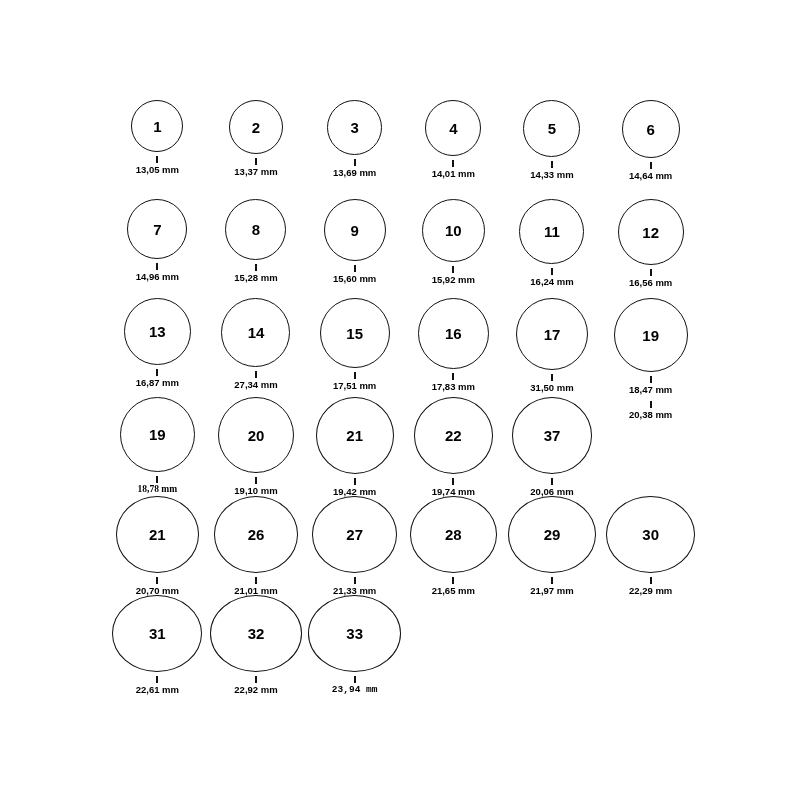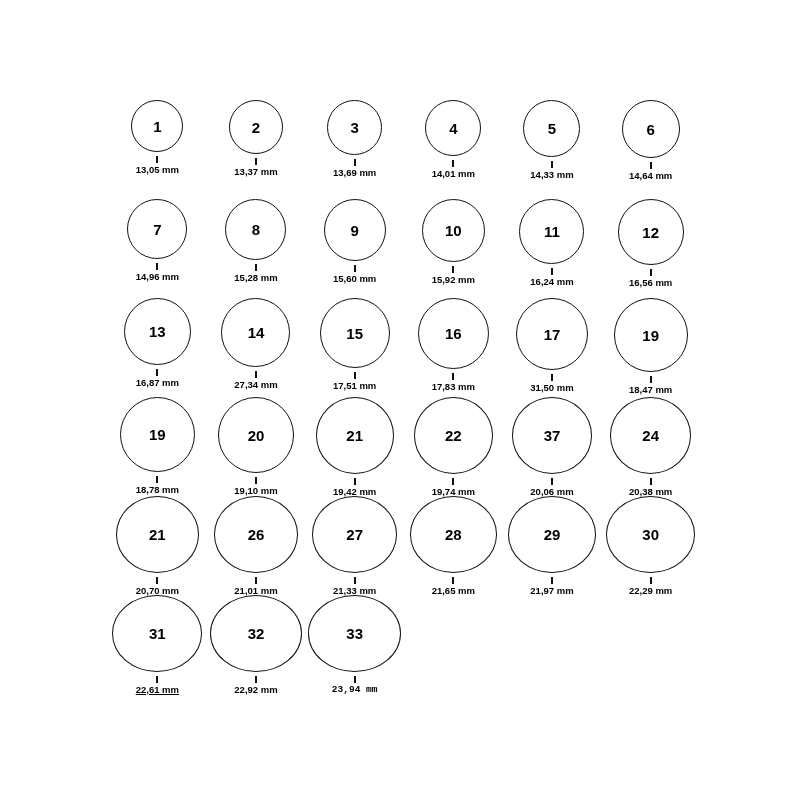--- a/index.html
+++ b/index.html
@@ -329,21 +329,21 @@
             <div class="tick left"></div>
             <div class="tick right"></div>
           </div>
           <div class="mm-text">18,47 mm</div>
         </div>
       </div>
       <div class="cell">
         <div class="ring" style="width: 75px; height: 75px;">
           <span class="ring-label">19</span>
         </div>
-        <div class="measure" style="width: 75px;">
+        <div class="measure" style="width: 75px; font-family: Liberation Serif, serif;">
           <div class="dim-line">
             <div class="bar"></div>
             <div class="tick left"></div>
             <div class="tick right"></div>
           </div>
           <div class="mm-text">18,78 mm</div>
         </div>
       </div>
       <div class="cell">
         <div class="ring" style="width: 76px; height: 76px;">
@@ -391,23 +391,20 @@
         <div class="measure" style="width: 80px;">
           <div class="dim-line">
             <div class="bar"></div>
             <div class="tick left"></div>
             <div class="tick right"></div>
           </div>
           <div class="mm-text">20,06 mm</div>
         </div>
       </div>
       <div class="cell">
-        <div class="ring" style="width: 81px; height: 81px;">
-          <span class="ring-label">24</span>
-        </div>
         <div class="measure" style="width: 81px;">
           <div class="dim-line">
             <div class="bar"></div>
             <div class="tick left"></div>
             <div class="tick right"></div>
           </div>
           <div class="mm-text">20,38 mm</div>
         </div>
       </div>
       <div class="cell">
@@ -485,21 +482,21 @@
             <div class="tick left"></div>
             <div class="tick right"></div>
           </div>
           <div class="mm-text">22,29 mm</div>
         </div>
       </div>
       <div class="cell">
         <div class="ring" style="width: 90px; height: 90px;">
           <span class="ring-label">31</span>
         </div>
-        <div class="measure" style="width: 90px; text-decoration: underline;">
+        <div class="measure" style="width: 90px;">
           <div class="dim-line">
             <div class="bar"></div>
             <div class="tick left"></div>
             <div class="tick right"></div>
           </div>
           <div class="mm-text">22,61 mm</div>
         </div>
       </div>
       <div class="cell">
         <div class="ring" style="width: 92px; height: 92px;">

